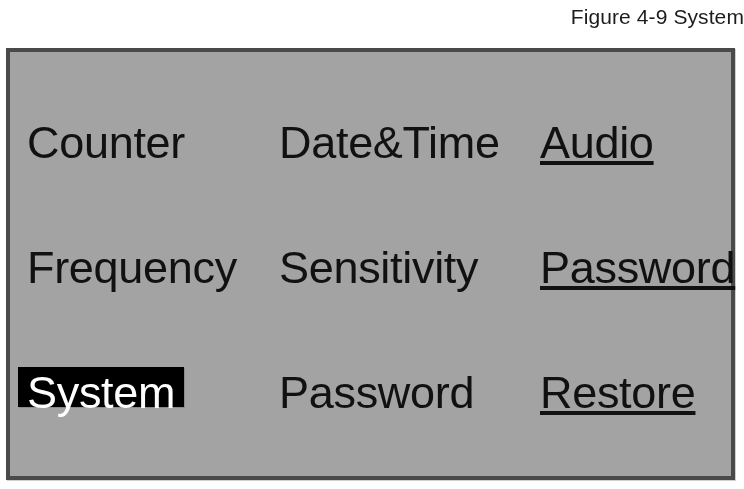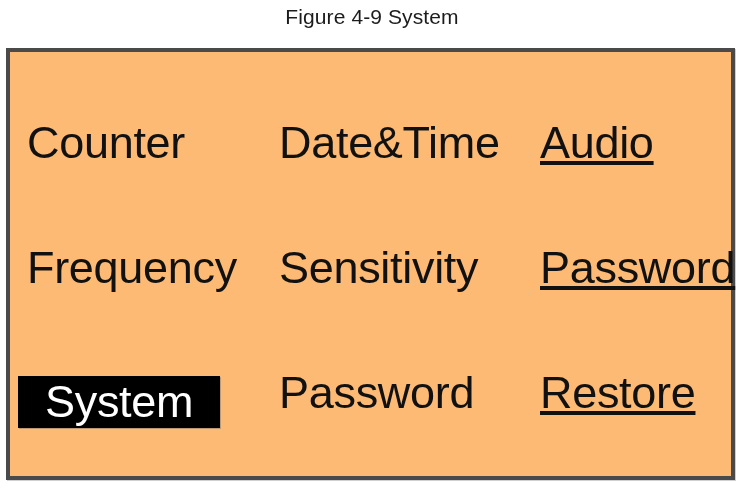--- a/index.html
+++ b/index.html
@@ -15,39 +15,39 @@
     color: #1a1a1a;
     overflow: hidden;
   }
 
   
   #figure-caption {
     position: absolute;
     left: 0;
     top: 2px;
     width: 744px;
-    text-align: center;
+    text-align: right;
     font-size: 21px;
     line-height: 30px;
     font-weight: 400;
     letter-spacing: 0.1px;
     color: #1c1c1c;
     white-space: nowrap;
   }
 
   
   #device-screen {
     position: absolute;
     left: 6px;
     top: 48px;
     width: 729px;
     height: 432px;
     box-sizing: border-box;
     border: 4px solid #4a4a4a;
-    background: #fdba74;
+    background: #a3a3a3;
     box-shadow: 1px 1px 0 rgba(120,120,120,0.35);
   }
 
   #menu-grid {
     position: absolute;
     left: 0;
     top: 0;
     width: 100%;
     height: 100%;
     box-sizing: border-box;
@@ -77,25 +77,25 @@
     padding: 0;
   }
   .col-1 { left: 17px; }
   .col-2 { left: 269px; }
   .col-3 { left: 530px; text-decoration: underline; }
 
   
   .menu-item.selected {
     background: #000000;
     color: #ffffff;
-    padding: 0 27px;
+    padding: 0 9px;
     left: 8px;
-    height: 52px;
+    height: 40px;
     line-height: 52px;
-    top: 14px;
+    top: 5px;
     box-shadow: 1px 1px 0 rgba(110,110,110,0.45);
   }
 </style>
 </head>
 <body>
 
 <div id="figure-caption">Figure 4-9 System</div>
 
 <div id="device-screen">
 

